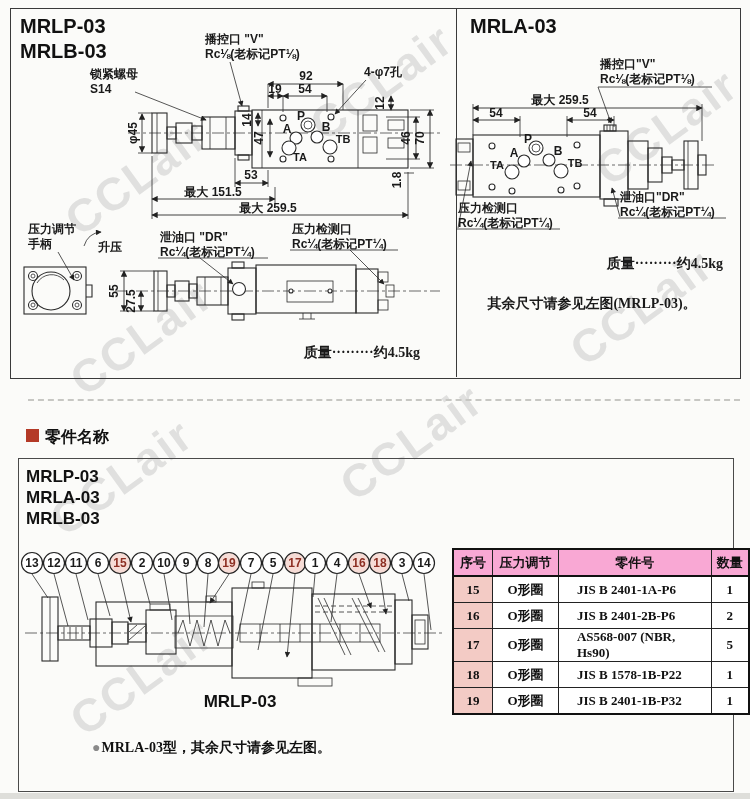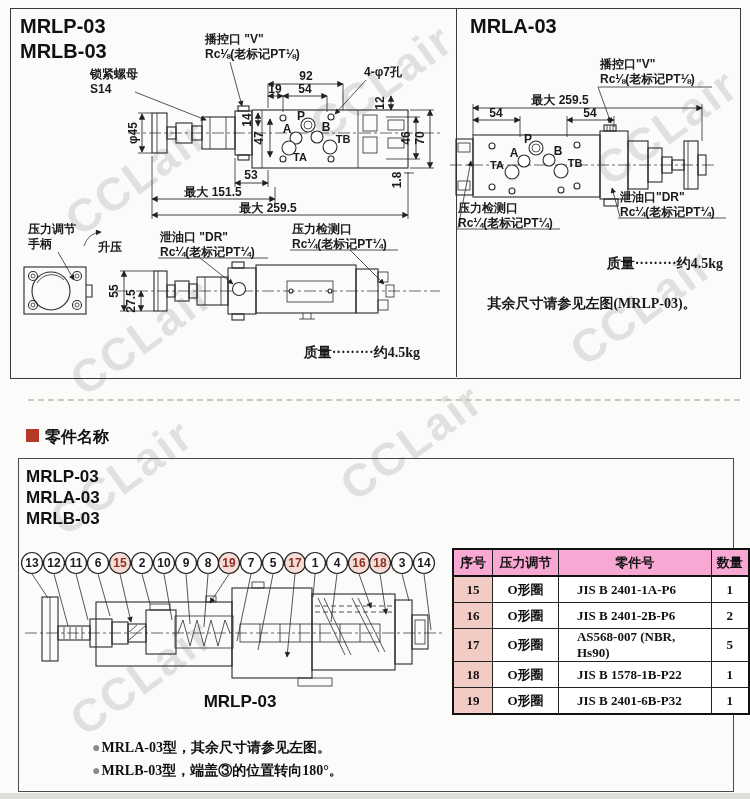--- a/index.html
+++ b/index.html
@@ -462,23 +462,20 @@
   <div>MRLA-03</div>
   <div>MRLB-03</div>
 </div>
 
 <div class="abs caption" style="left:150px;top:692px;width:180px">MRLP-03</div>
 
 <div class="abs notes" style="left:92px;top:736px">
   <div>
     <span class="bullet">●</span><span>MRLA-03型，其余尺寸请参见左图。</span>
   </div>
-  <div>
-    <span class="bullet">●</span><span>MRLB-03型，端盖③的位置转向180°。</span>
-  </div>
 </div>
 
 <table class="parts">
   <thead>
     <tr>
       <th>序号</th>
       <th>压力调节</th>
       <th>零件号</th>
       <th>数量</th>
     </tr>
@@ -504,17 +501,17 @@
     </tr>
     <tr>
       <td class="seq">18</td>
       <td class="pname">O形圈</td>
       <td class="pnum">JIS B 1578-1B-P22</td>
       <td class="qty">1</td>
     </tr>
     <tr>
       <td class="seq">19</td>
       <td class="pname">O形圈</td>
-      <td class="pnum">JIS B 2401-6B-P32</td>
+      <td class="pnum">JIS B 2401-1B-P32</td>
       <td class="qty">1</td>
     </tr>
   </tbody>
 </table>
 
 </body></html>

